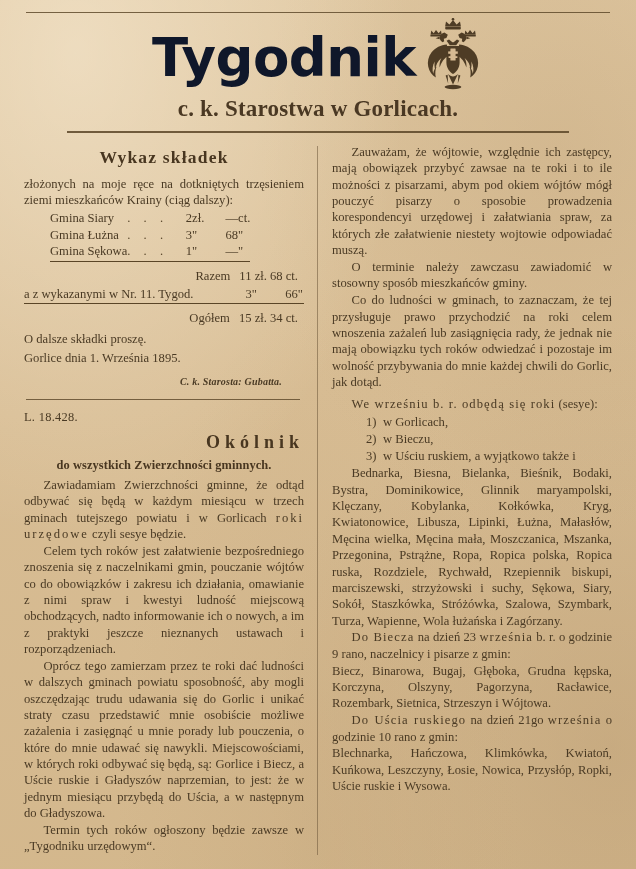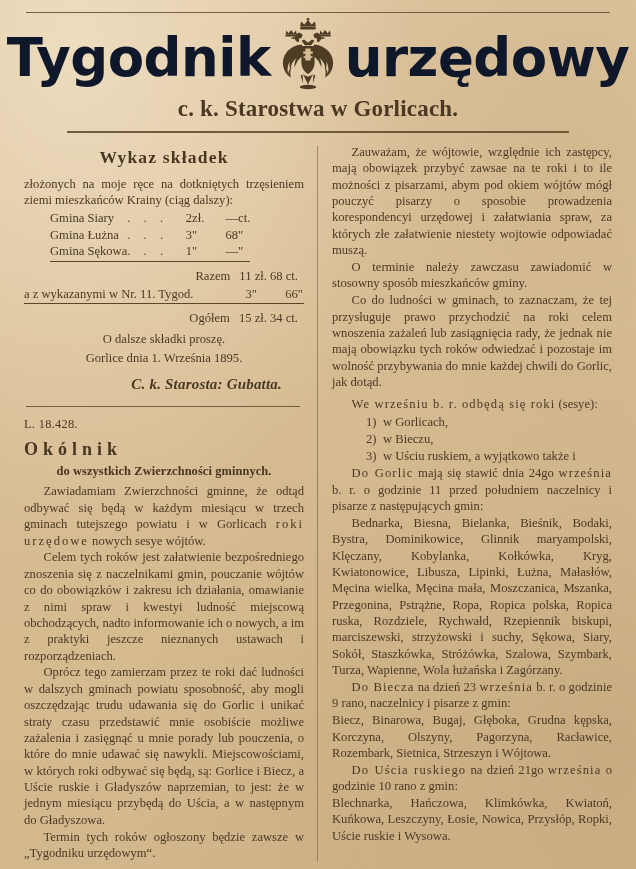--- a/index.html
+++ b/index.html
@@ -163,43 +163,43 @@
   tr.spacer td { height: 3px; }
 
   .sumwrap { margin: 3px 0 0 0; }
   .sumline {
     display: flex;
     justify-content: flex-end;
     gap: 9px;
     padding-right: 6px;
   }
 
-  .center-line { text-align: center; margin: 4px 0 0 0; }
+  .center-line { text-align: left; margin: 4px 0 0 0; }
   .center-line.tight { margin-top: 3px; }
   .sig {
     text-align: right;
     font-style: italic;
     font-weight: 600;
     margin: 9px 22px 0 0;
-    font-size: 15px;
+    font-size: 10px;
     letter-spacing: 0.2px;
   }
   .rule-sec {
     margin: 11px 4px 9px 2px;
     height: 0;
     border-top: 1.8px solid #5a4527;
     opacity: 0.8;
   }
   .refno {
     font-size: 12.4px;
     margin: 0 0 6px 0;
     letter-spacing: 0.3px;
   }
   .h-okolnik {
-    text-align: left;
+    text-align: right;
     font-weight: 700;
     font-size: 18px;
     letter-spacing: 5px;
     margin: 0 0 2px 0;
     color: #483620;
   }
   .h-okolnik-sub {
     text-align: center;
     font-weight: 700;
     font-size: 12.4px;
@@ -271,21 +271,20 @@
             <ellipse cx="31" cy="69" rx="8.4" ry="2.2"></ellipse>
           </g>
           <g fill="#d6ba93">
             <rect x="28.4" y="30.4" width="5.2" height="12" rx="0.5"></rect>
             <rect x="26.2" y="33.4" width="9.6" height="2.4"></rect>
             <rect x="26.6" y="38.2" width="8.8" height="1.8"></rect>
           </g>
         </svg>
       </span>
 
-      <span class="title-word">urzędowy</span>
     </div>
 
     <div class="subtitle">c. k. Starostwa w Gorlicach.</div>
 
     <div class="rule-bottom"></div>
   </div>
 
   <div class="columns">
 
     <div class="col col-left">
@@ -359,21 +358,21 @@
       <div class="center-line tight">Gorlice dnia 1. Września 1895.</div>
       <div class="sig">C. k. Starosta: Gubatta.</div>
 
       <div class="rule-sec"></div>
 
       <div class="refno">L. 18.428.</div>
 
       <div class="h-okolnik">Okólnik</div>
       <div class="h-okolnik-sub">do wszystkich Zwierzchności gminnych.</div>
 
-      <p class="body"><span>Zawiadamiam Zwierzchności gminne, że odtąd odbywać się będą w każdym miesiącu w trzech gminach tutejszego powiatu i w Gorlicach </span><span class="spaced">roki urzędowe</span><span> nowych sesye wójtów.</span></p>
+      <p class="body"><span>Zawiadamiam Zwierzchności gminne, że odtąd odbywać się będą w każdym miesiącu w trzech gminach tutejszego powiatu i w Gorlicach </span><span class="spaced">roki urzędowe</span><span> czyli sesye będzie.</span></p>
 
       <p class="body">Celem tych roków jest załatwienie bezpośredniego znoszenia się z naczelnikami gmin, pouczanie wójtów co do obowiązków i zakresu ich działania, omawianie z nimi spraw i kwestyi ludność miejscową obchodzących, nadto informowanie ich o nowych, a im z praktyki jeszcze nieznanych ustawach i rozporządzeniach.</p>
       <p class="body">Oprócz tego zamierzam przez te roki dać ludności w dalszych gminach powiatu sposobność, aby mogli oszczędzając trudu udawania się do Gorlic i unikać straty czasu przedstawić mnie osobiście możliwe zażalenia i zasięgnąć u mnie porady lub pouczenia, o które do mnie udawać się nawykli. Miejscowościami, w których roki odbywać się będą, są: Gorlice i Biecz, a Uście ruskie i Gładyszów naprzemian, to jest: że w jednym miesiącu przybędą do Uścia, a w następnym do Gładyszowa.</p>
       <p class="body">Termin tych roków ogłoszony będzie zawsze w „Tygodniku urzędowym“.</p>
     </div>
 
     <div class="col-divider"></div>
 
     <div class="col col-right">
 
@@ -384,21 +383,20 @@
       <div class="gap-sm"></div>
 
       <p class="body"><span class="spaced-lite">We wrześniu b. r. odbędą się roki</span> <span>(sesye):</span></p>
 
       <ol class="sesye">
         <li><span class="num">1)</span><span>w Gorlicach,</span></li>
         <li><span class="num">2)</span><span>w Bieczu,</span></li>
         <li><span class="num">3)</span><span>w Uściu ruskiem, a wyjątkowo także i</span></li>
       </ol>
 
-      <p class="body"><span class="spaced-lite">Do Gorlic</span><span> mają się stawić dnia 24go </span><span class="spaced-lite">września</span><span> b. r. o godzinie 11 przed południem naczelnicy i pisarze z następujących gmin:</span></p>
 
       <p class="body">Bednarka, Biesna, Bielanka, Bieśnik, Bodaki, Bystra, Dominikowice, Glinnik maryampolski, Klęczany, Kobylanka, Kołkówka, Kryg, Kwiatonowice, Libusza, Lipinki, Łużna, Małasłów, Męcina wielka, Męcina mała, Moszczanica, Mszanka, Przegonina, Pstrążne, Ropa, Ropica polska, Ropica ruska, Rozdziele, Rychwałd, Rzepiennik biskupi, marciszewski, strzyżowski i suchy, Sękowa, Siary, Sokół, Staszkówka, Stróżówka, Szalowa, Szymbark, Turza, Wapienne, Wola łużańska i Zagórzany.</p>
 
       <p class="body"><span class="spaced-lite">Do Biecza</span><span> na dzień 23 </span><span class="spaced-lite">września</span><span> b. r. o godzinie 9 rano, naczelnicy i pisarze z gmin:</span></p>
 
       <p class="body" style="text-indent:0;">Biecz, Binarowa, Bugaj, Głęboka, Grudna kępska, Korczyna, Olszyny, Pagorzyna, Racławice, Rozembark, Sietnica, Strzeszyn i Wójtowa.</p>
 
       <p class="body"><span class="spaced-lite">Do Uścia ruskiego</span><span> na dzień 21go </span><span class="spaced-lite">września</span><span> o godzinie 10 rano z gmin:</span></p>
 
       <p class="body" style="text-indent:0;">Blechnarka, Hańczowa, Klimkówka, Kwiatoń, Kuńkowa, Leszczyny, Łosie, Nowica, Przysłóp, Ropki, Uście ruskie i Wysowa.</p>

